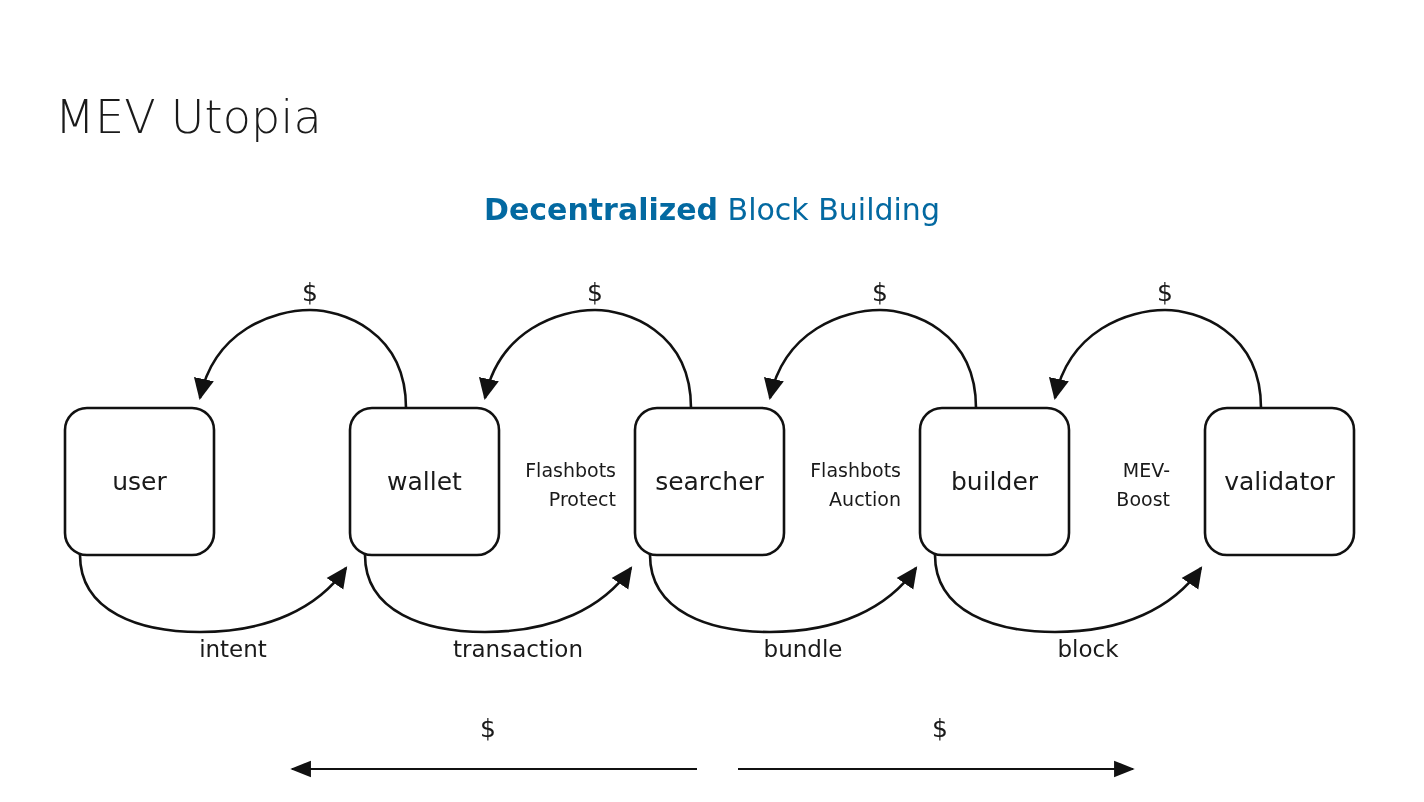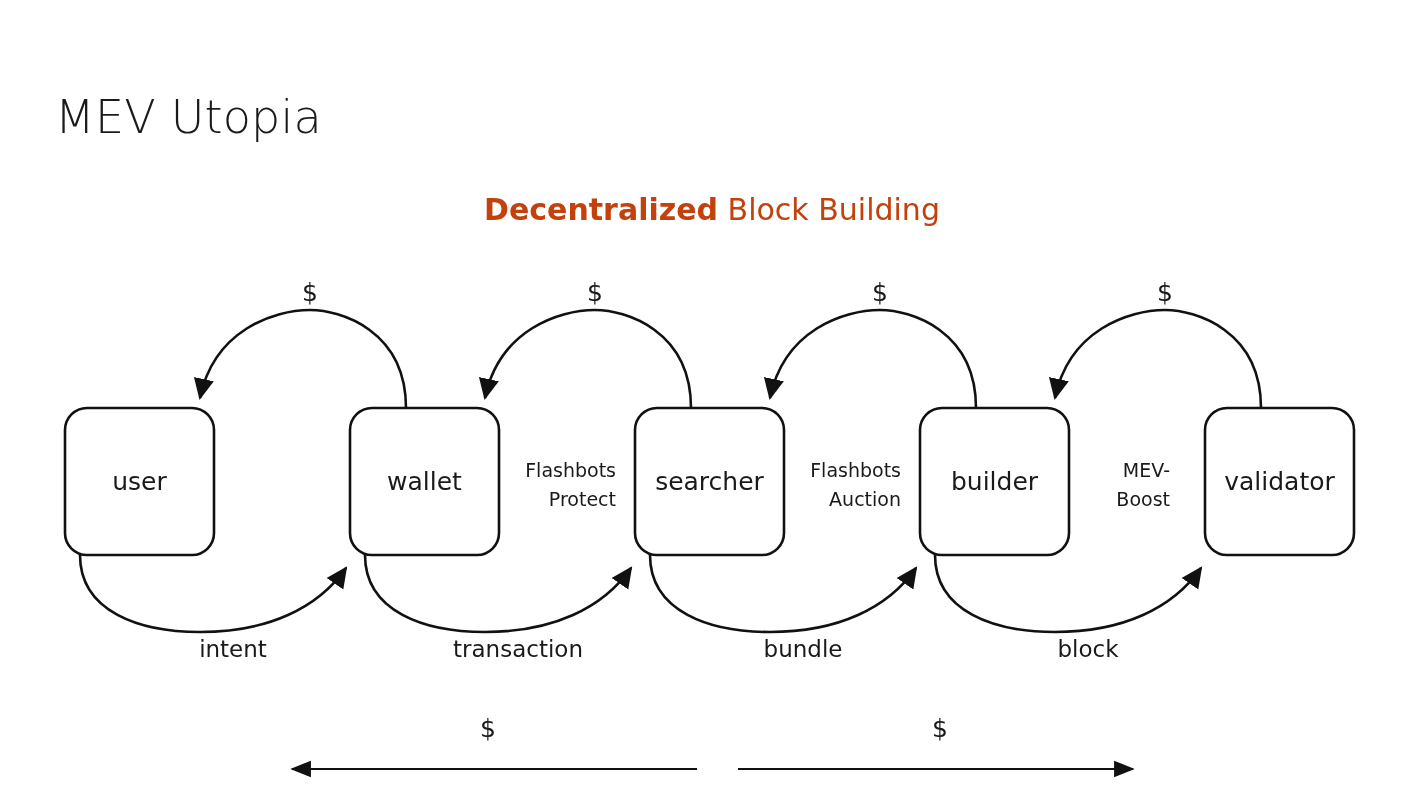--- a/index.html
+++ b/index.html
@@ -32,21 +32,21 @@
     white-space: nowrap;
   }
   .subtitle {
     position: absolute;
     left: 0;
     top: 180px;
     width: 1424px;
     text-align: center;
     font-size: 30px;
     font-weight: 400;
-    color: #c2410c;
+    color: #0369a1;
     white-space: nowrap;
   }
   .subtitle .bold {
     font-weight: 700;
   }
   svg.diagram {
     position: absolute;
     left: 0; top: 0;
     width: 1424px;
     height: 802px;

